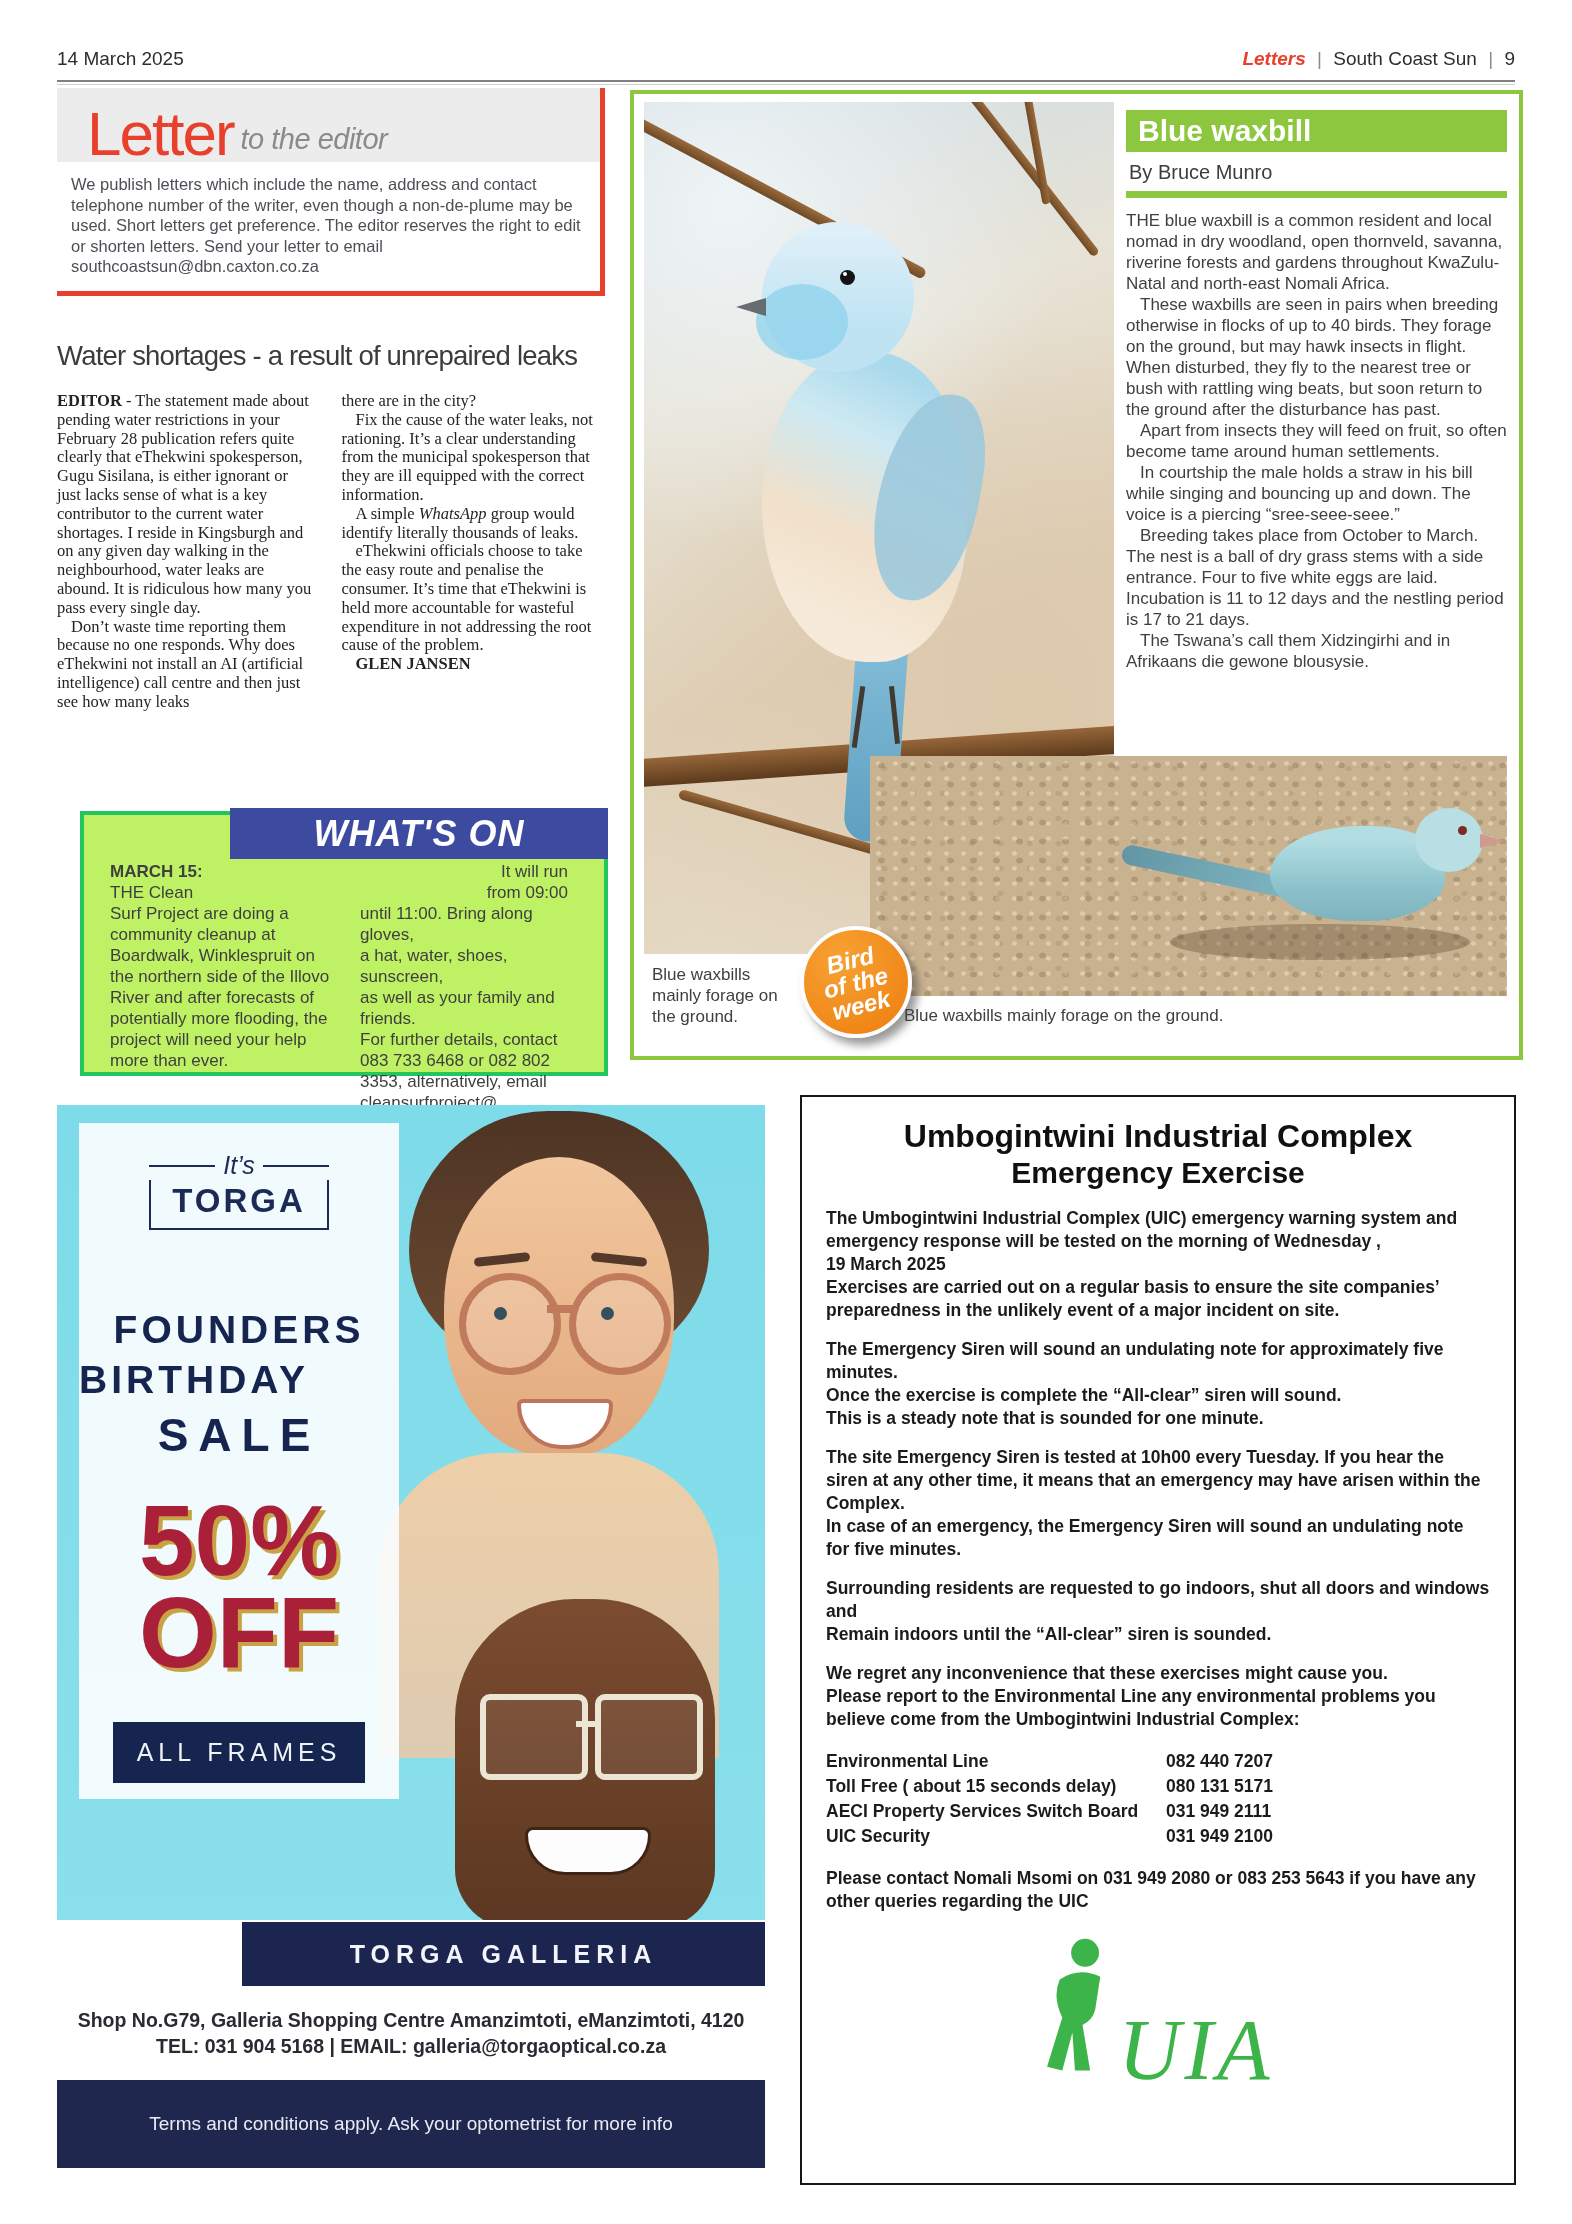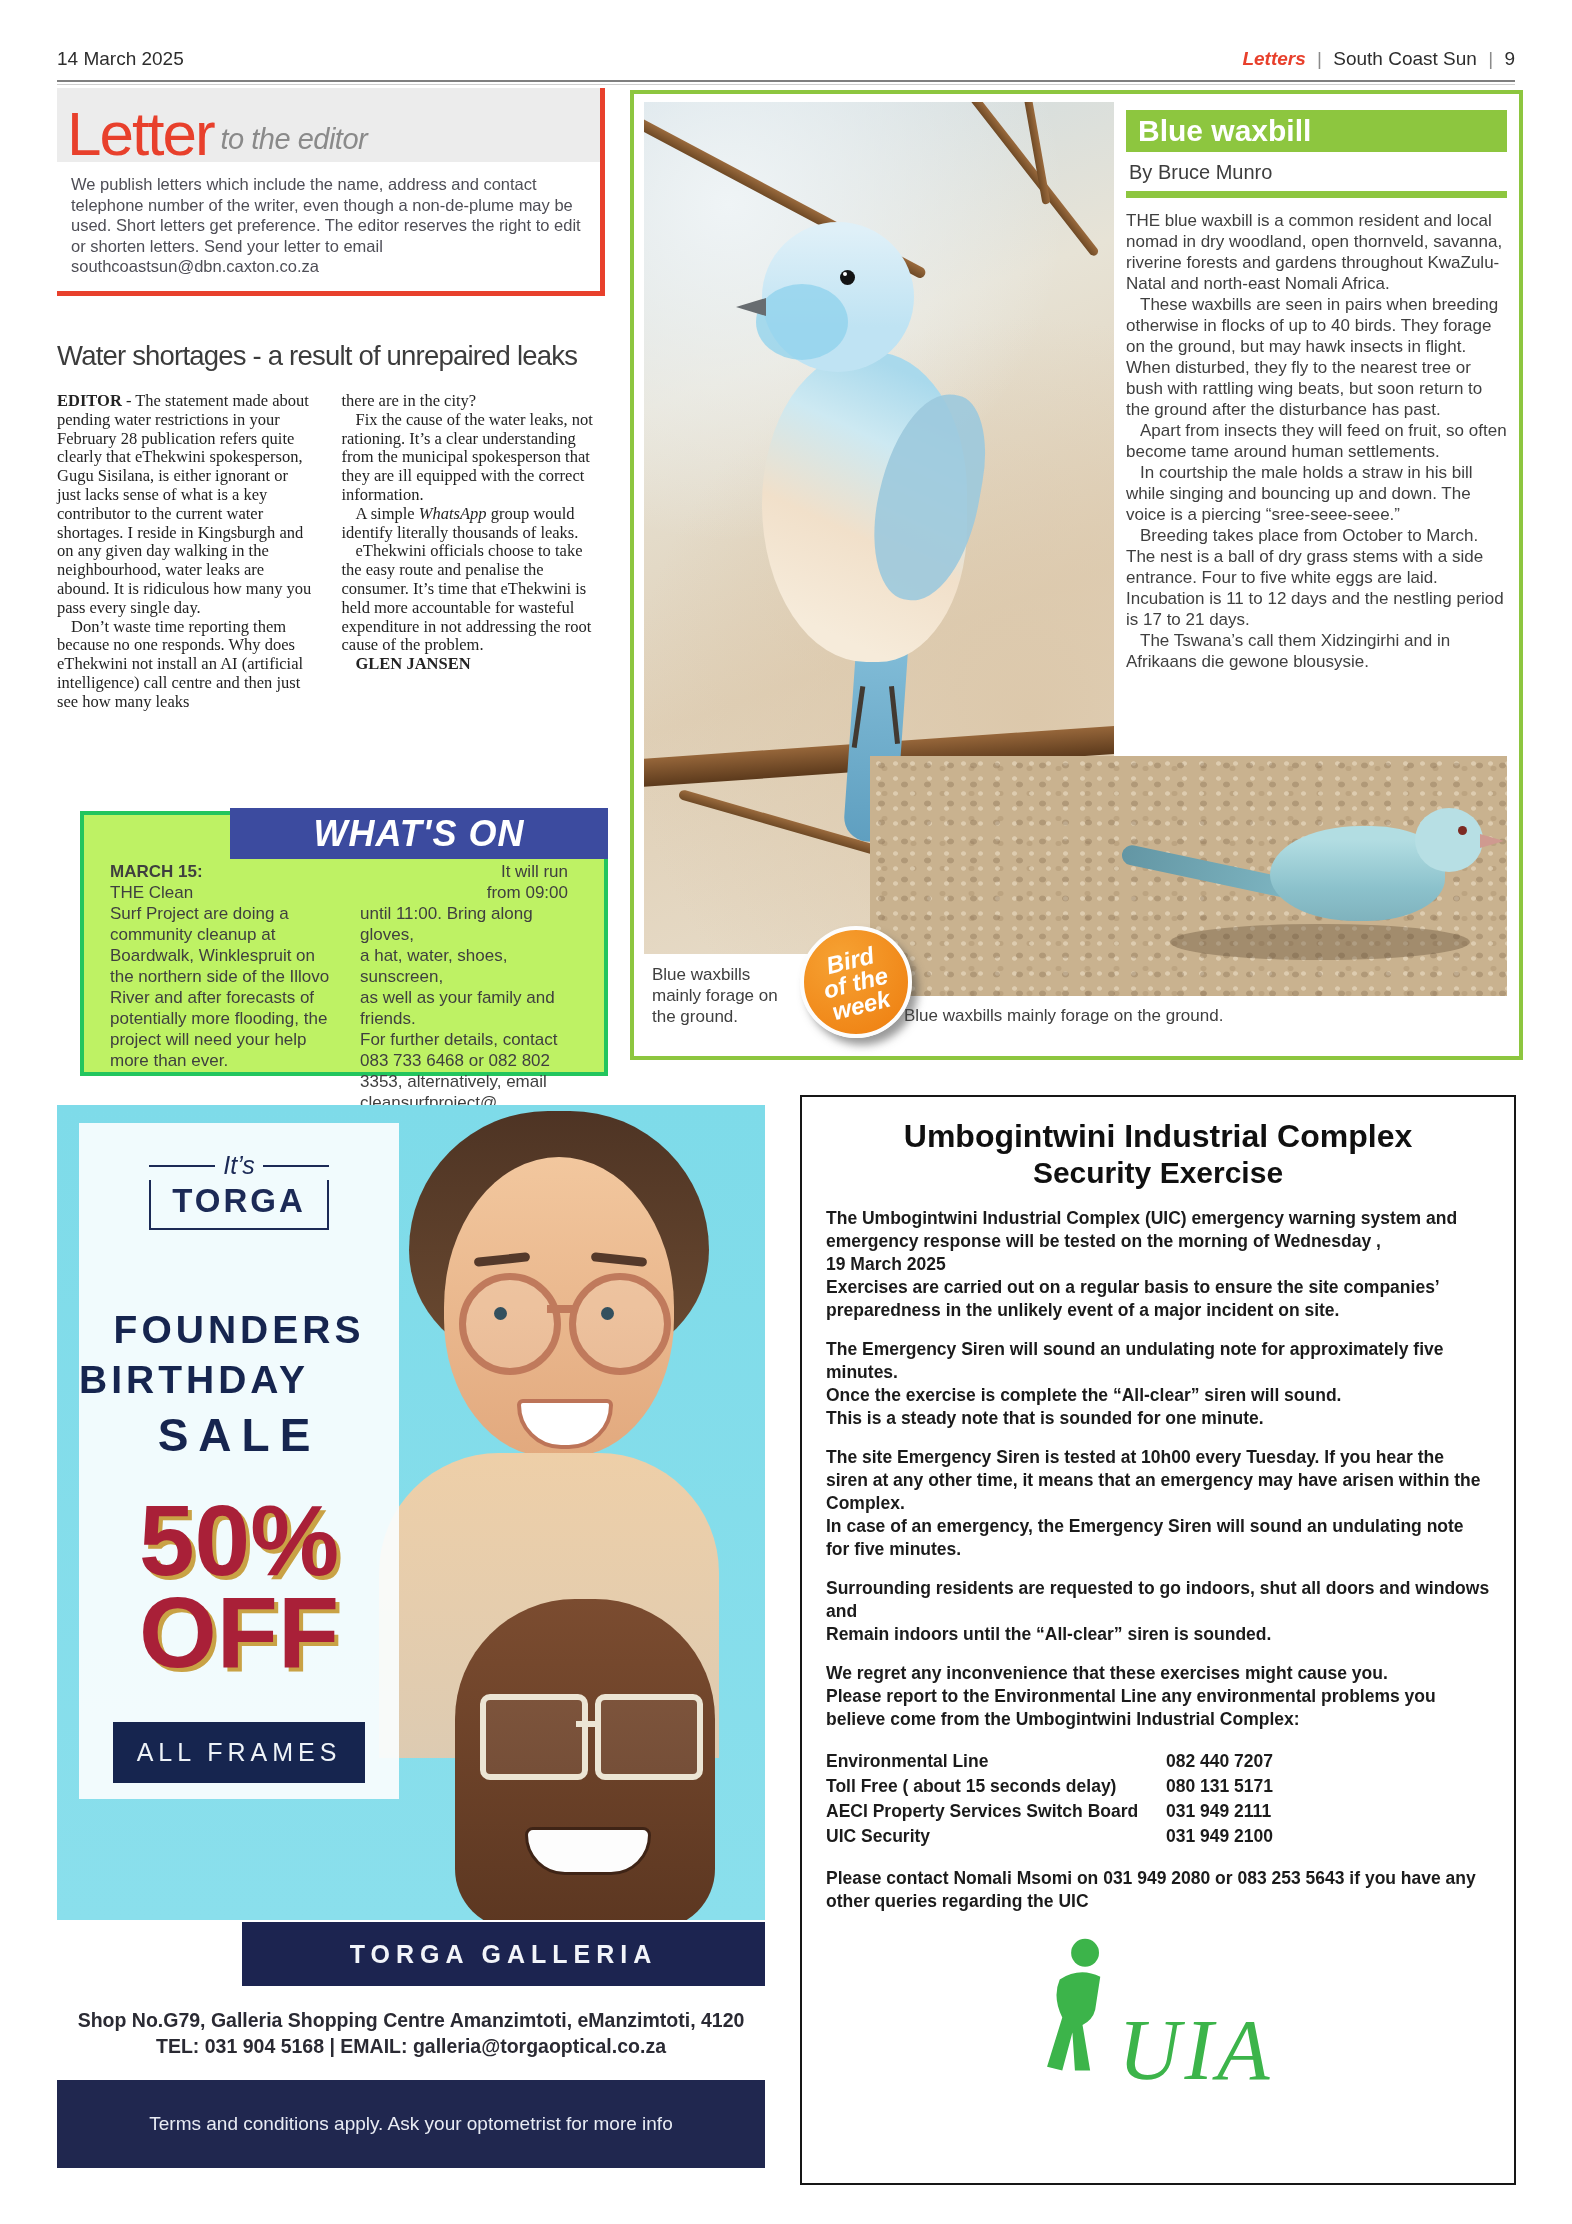--- a/index.html
+++ b/index.html
@@ -7,21 +7,21 @@
         font-family:"Liberation Sans",sans-serif;color:#2f2f2f;}
   
   .hdr-date{position:absolute;left:57px;top:48px;font-size:19px;color:#2d2d2d;}
   .hdr-right{position:absolute;right:57px;top:48px;font-size:19px;color:#2d2d2d;}
   .hdr-sec{color:#e8402c;font-weight:bold;font-style:italic;}
   .hdr-div{color:#8a8a8a;padding:0 6px;}
   .hdr-rule{position:absolute;left:57px;right:57px;top:80px;height:2px;border-top:2px solid #7f7f7f;border-bottom:1px solid #cfcfcf;}
   
   .letterbox{position:absolute;left:57px;top:88px;width:543px;border-right:5px solid #e8402c;border-bottom:5px solid #e8402c;background:#fff;}
   .lb-banner{background:#ececec;height:74px;display:flex;align-items:flex-end;padding-left:10px;}
-  .lb-title{color:#e8402c;font-size:62px;line-height:.92;letter-spacing:-2px;}
+  .lb-title{color:#e8402c;font-size:62px;line-height:.92;letter-spacing:-2px;margin-left:20px;}
   .lb-sub{color:#8a8a8a;font-style:italic;font-size:29px;padding:0 0 6px 7px;letter-spacing:-.5px;}
   .lb-body{padding:12px 12px 14px 14px;color:#4e4e56;font-size:16.5px;line-height:20.5px;}
   
   .art-head{position:absolute;left:57px;top:340px;width:543px;font-size:27.5px;color:#3c3c3c;letter-spacing:-.8px;}
   .art-cols{position:absolute;left:57px;top:392px;width:543px;display:flex;gap:26px;
             font-family:"Liberation Serif",serif;font-size:16.5px;line-height:18.8px;color:#232323;}
   .art-col{width:262px;}
   .art-col p{margin:0;}
   .art-col p + p{text-indent:14px;}
   .lead{font-weight:bold;}
@@ -317,21 +317,21 @@
     <div class="addr">
       <div>Shop No.G79, Galleria Shopping Centre Amanzimtoti, eManzimtoti, 4120</div>
       <div>TEL: 031 904 5168 | EMAIL: galleria@torgaoptical.co.za</div>
     </div>
     <div class="terms">Terms and conditions apply. Ask your optometrist for more info</div>
   </div>
 
   <div class="uic">
     <div class="uic-inner">
       <div class="uic-t1">Umbogintwini Industrial Complex</div>
-      <div class="uic-t2">Security Exercise</div>
+      <div class="uic-t2">Emergency Exercise</div>
       <p class="uic-g">The Umbogintwini Industrial Complex (UIC) emergency warning system and emergency response will be tested on the morning of  Wednesday ,
 19 March 2025
 Exercises are carried out on a regular basis to ensure the site companies’ preparedness in the unlikely event of a major incident on site.</p>
       <p class="uic-g">The Emergency Siren will sound an undulating note for approximately five minutes.
 Once the exercise is complete the “All-clear” siren will sound.
 This is a steady note that is sounded for one minute.</p>
       <p class="uic-g">The site Emergency Siren is tested at 10h00 every Tuesday.  If you hear the siren at any other time, it means that an emergency may have arisen within the Complex.
 In case of an emergency, the Emergency Siren will sound an undulating note for five minutes.</p>
       <p class="uic-g">Surrounding residents are requested to go indoors, shut all doors and windows and
 Remain indoors until the “All-clear” siren is sounded.</p>

